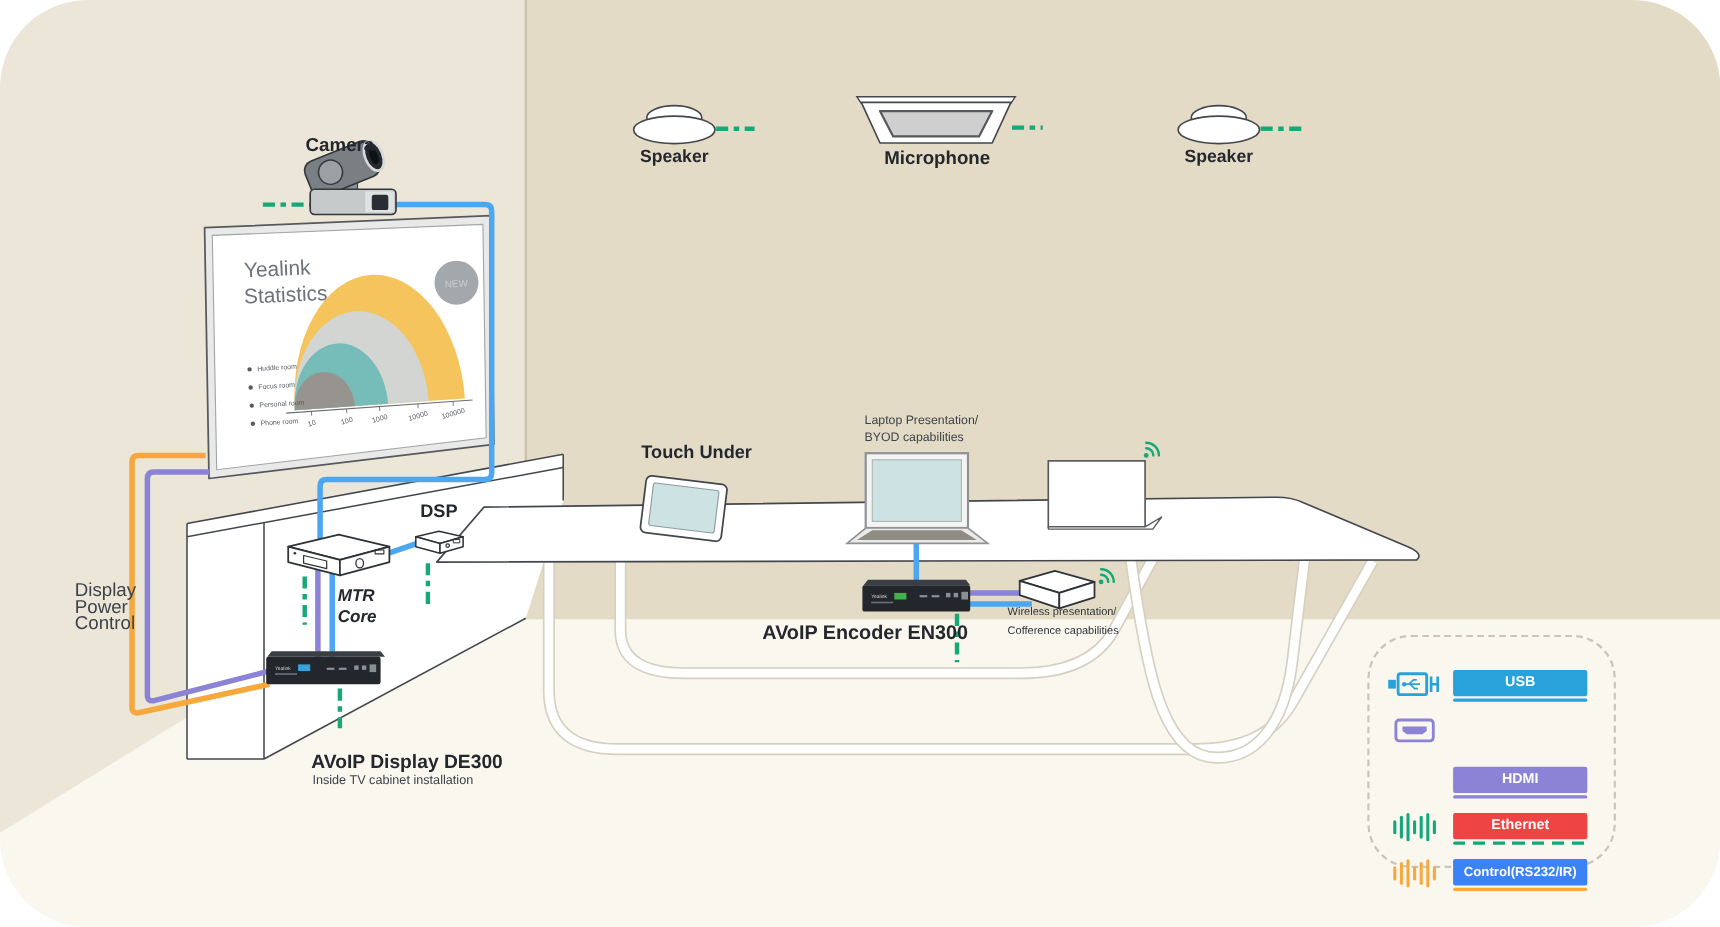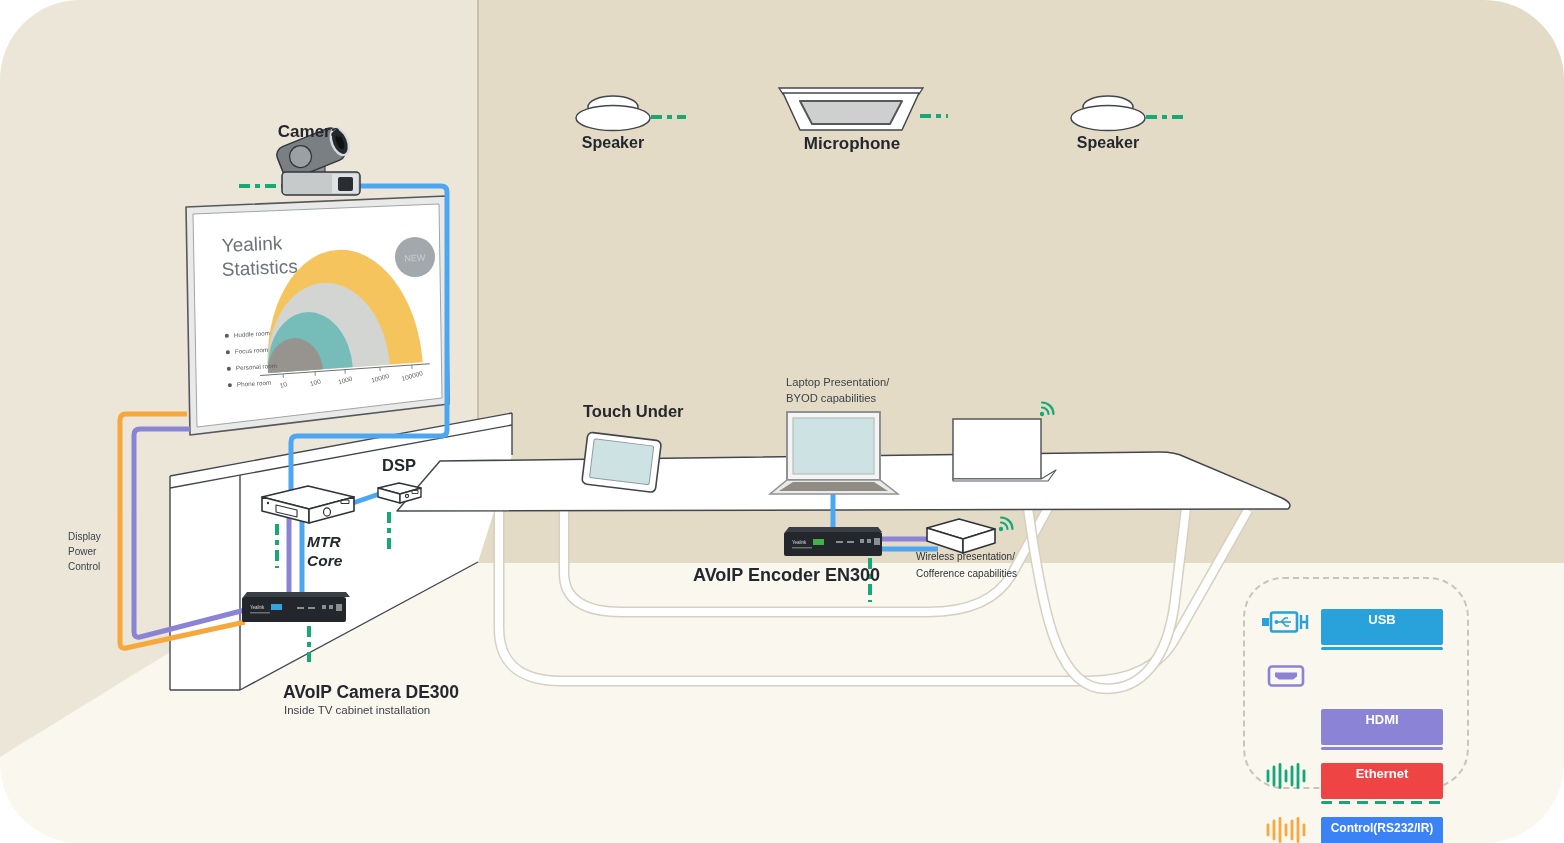--- a/index.html
+++ b/index.html
@@ -7,21 +7,21 @@
   .scene-svg{position:absolute;left:0;top:0;}
   .lbl{position:absolute;color:#24282e;white-space:nowrap;}
   .lbl.bold{font-weight:700;}
   .lbl.center{text-align:center;}
   .lbl .ln{display:block;}
   
   .legend-box{position:absolute;left:1243px;top:577px;width:226px;height:212px;border:2px dashed #c9c5ba;border-radius:40px;box-sizing:border-box;padding:30px 0 0 16px;}
   .legend-row{display:flex;align-items:flex-start;gap:10px;margin-bottom:13px;}
   .legend-icon{width:50px;height:26px;flex:0 0 50px;display:flex;align-items:center;justify-content:center;}
   .legend-bar-wrap{width:122px;}
-  .legend-bar{height:36px;border-radius:2px;color:#fff;font-weight:700;font-size:13px;line-height:22px;text-align:center;}
+  .legend-bar{height:24px;border-radius:2px;color:#fff;font-weight:700;font-size:13px;line-height:22px;text-align:center;}
   .legend-bar.small{font-size:12px;}
   .legend-line{height:3px;margin-top:2px;border-radius:2px;}
 </style>
 </head>
 <body>
 
 <div class="stage">
 
 <svg class="scene-svg" width="1564" height="843" viewBox="0 0 1564 843">
 
@@ -232,26 +232,26 @@
 <div class="lbl bold center" style="left:249px;top:122px;width:120px;font-size:17px;">Camera</div>
 <div class="lbl bold center" style="left:553px;top:134px;width:120px;font-size:16px;">Speaker</div>
 <div class="lbl bold center" style="left:792px;top:134px;width:120px;font-size:17px;">Microphone</div>
 <div class="lbl bold center" style="left:1048px;top:134px;width:120px;font-size:16px;">Speaker</div>
 <div class="lbl bold" style="left:583px;top:402px;font-size:16.5px;">Touch Under</div>
 <div class="lbl bold center" style="left:374px;top:456px;width:50px;font-size:16.5px;">DSP</div>
 <div class="lbl bold" style="left:307px;top:533px;font-size:15.5px;line-height:18.5px;font-style:italic;">
   <span class="ln">MTR</span>
   <span class="ln">Core</span>
 </div>
-<div class="lbl" style="left:68px;top:529px;font-size:10px;line-height:15px;color:#3d424a;">
+<div class="lbl" style="left:68px;top:529px;font-size:17px;line-height:15px;color:#3d424a;">
   <span class="ln">Display</span>
   <span class="ln">Power</span>
   <span class="ln">Control</span>
 </div>
-<div class="lbl bold" style="left:283px;top:682px;font-size:17.5px;">AVoIP Camera DE300</div>
+<div class="lbl bold" style="left:283px;top:682px;font-size:17.5px;">AVoIP Display DE300</div>
 <div class="lbl" style="left:284px;top:704px;font-size:11.5px;color:#3d424a;">Inside TV cabinet installation</div>
 <div class="lbl" style="left:786px;top:375px;font-size:11.2px;line-height:15.5px;color:#3d424a;">
   <span class="ln">Laptop Presentation/</span>
   <span class="ln">BYOD capabilities</span>
 </div>
 <div class="lbl bold" style="left:693px;top:565px;font-size:18px;">AVoIP Encoder EN300</div>
 <div class="lbl" style="left:916px;top:549px;font-size:10px;line-height:16.5px;color:#2e333a;">
   <span class="ln">Wireless presentation/</span>
   <span class="ln">Cofference capabilities</span>
 </div>

